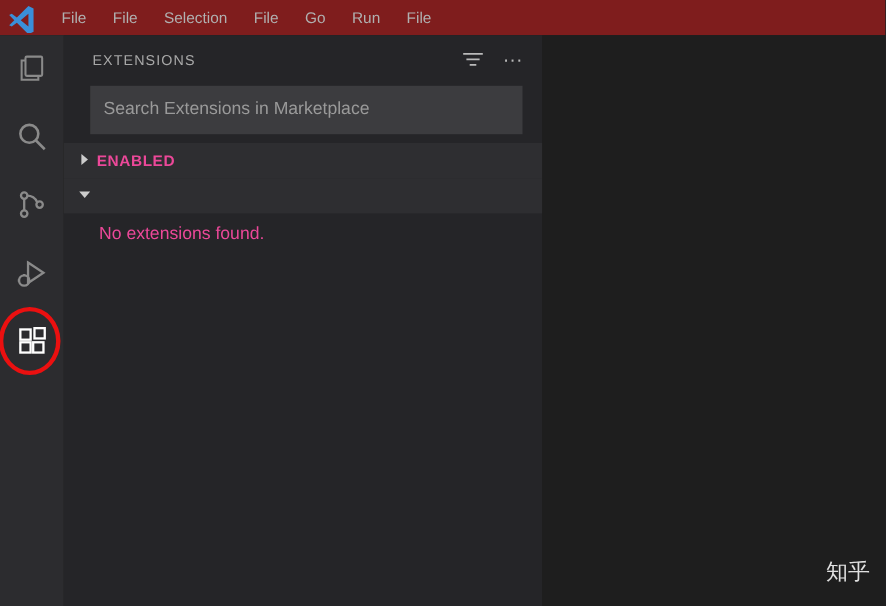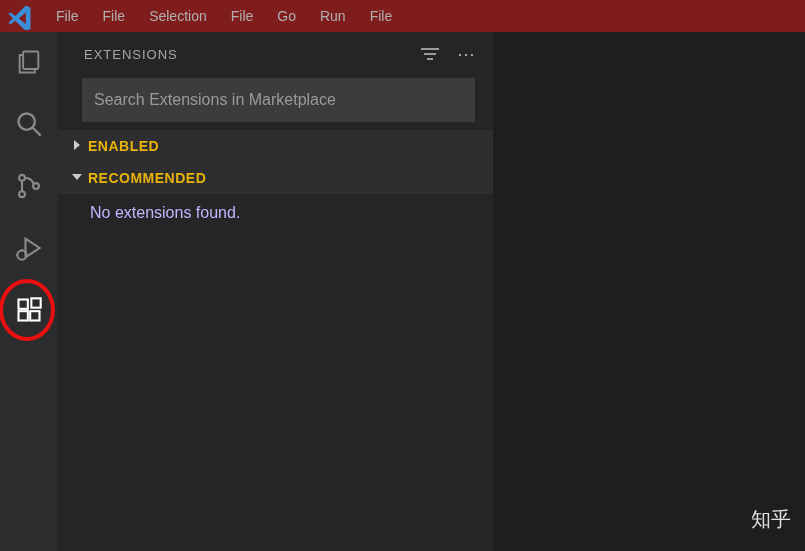--- a/index.html
+++ b/index.html
@@ -128,27 +128,27 @@
     }
     .section .chev {
       width: 22px;
       text-align: center;
       color: #cccccc;
       font-size: 14px;
     }
     .section .section-label {
       font-size: 14px;
       font-weight: 600;
-      color: #eab308;
+      color: #ec4899;
       letter-spacing: 0.5px;
     }
     .empty-msg {
       padding: 10px 0 0 32px;
       font-size: 16px;
-      color: #c4b5fd;
+      color: #ec4899;
     }
     .editor {
       flex: 1;
       background: #1e1e1e;
     }
     .watermark {
       position: absolute;
       right: 14px;
       bottom: 18px;
       font-size: 20px;
@@ -242,21 +242,20 @@
           </svg>
       </span>
       <span class="section-label">ENABLED</span>
     </div>
     <div class="section">
       <span class="chev">
         <svg width="12" height="12" viewBox="0 0 12 12" fill="currentColor">
             <path d="M1 3 L6 9 L11 3 Z"></path>
           </svg>
       </span>
-      <span class="section-label">RECOMMENDED</span>
     </div>
     <div class="empty-msg">No extensions found.</div>
   </div>
 
   <div class="editor"></div>
 </div>
 
 <div class="watermark">
   <span>知乎</span>
 </div>

